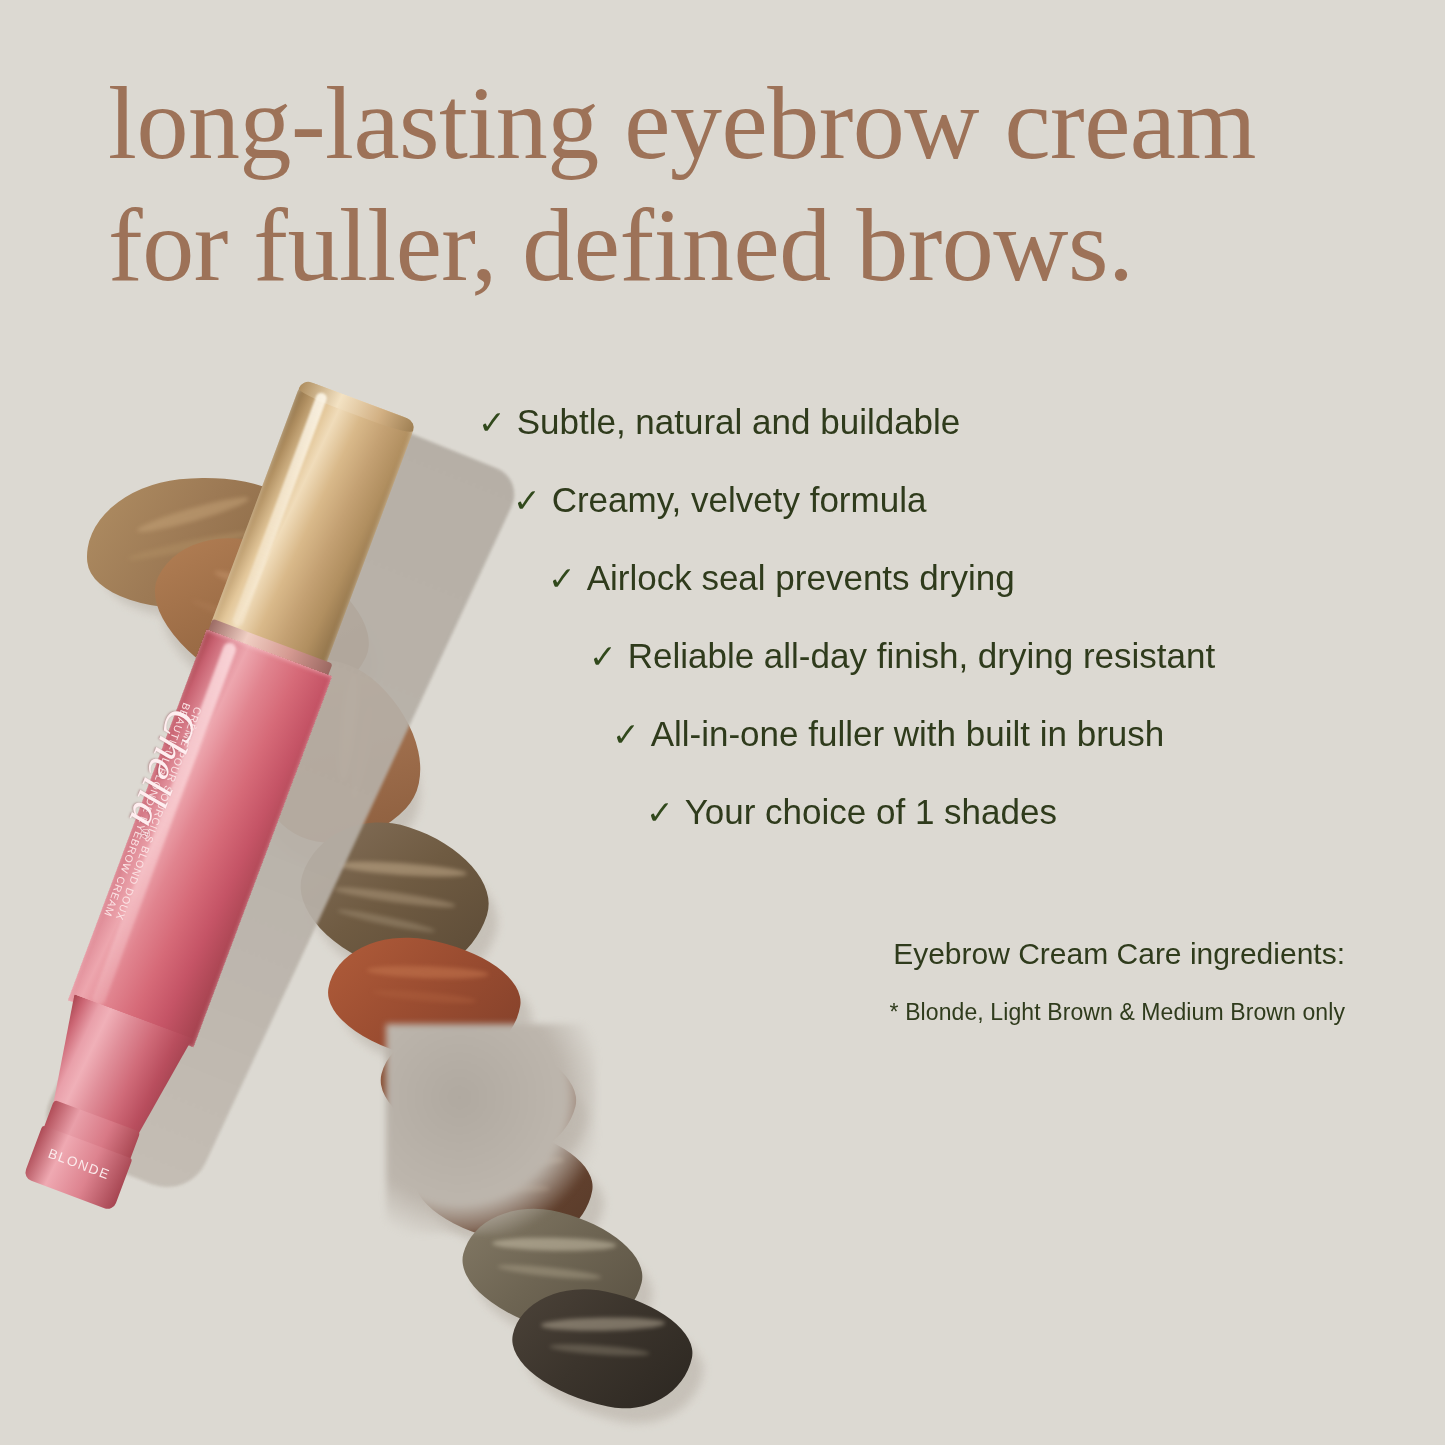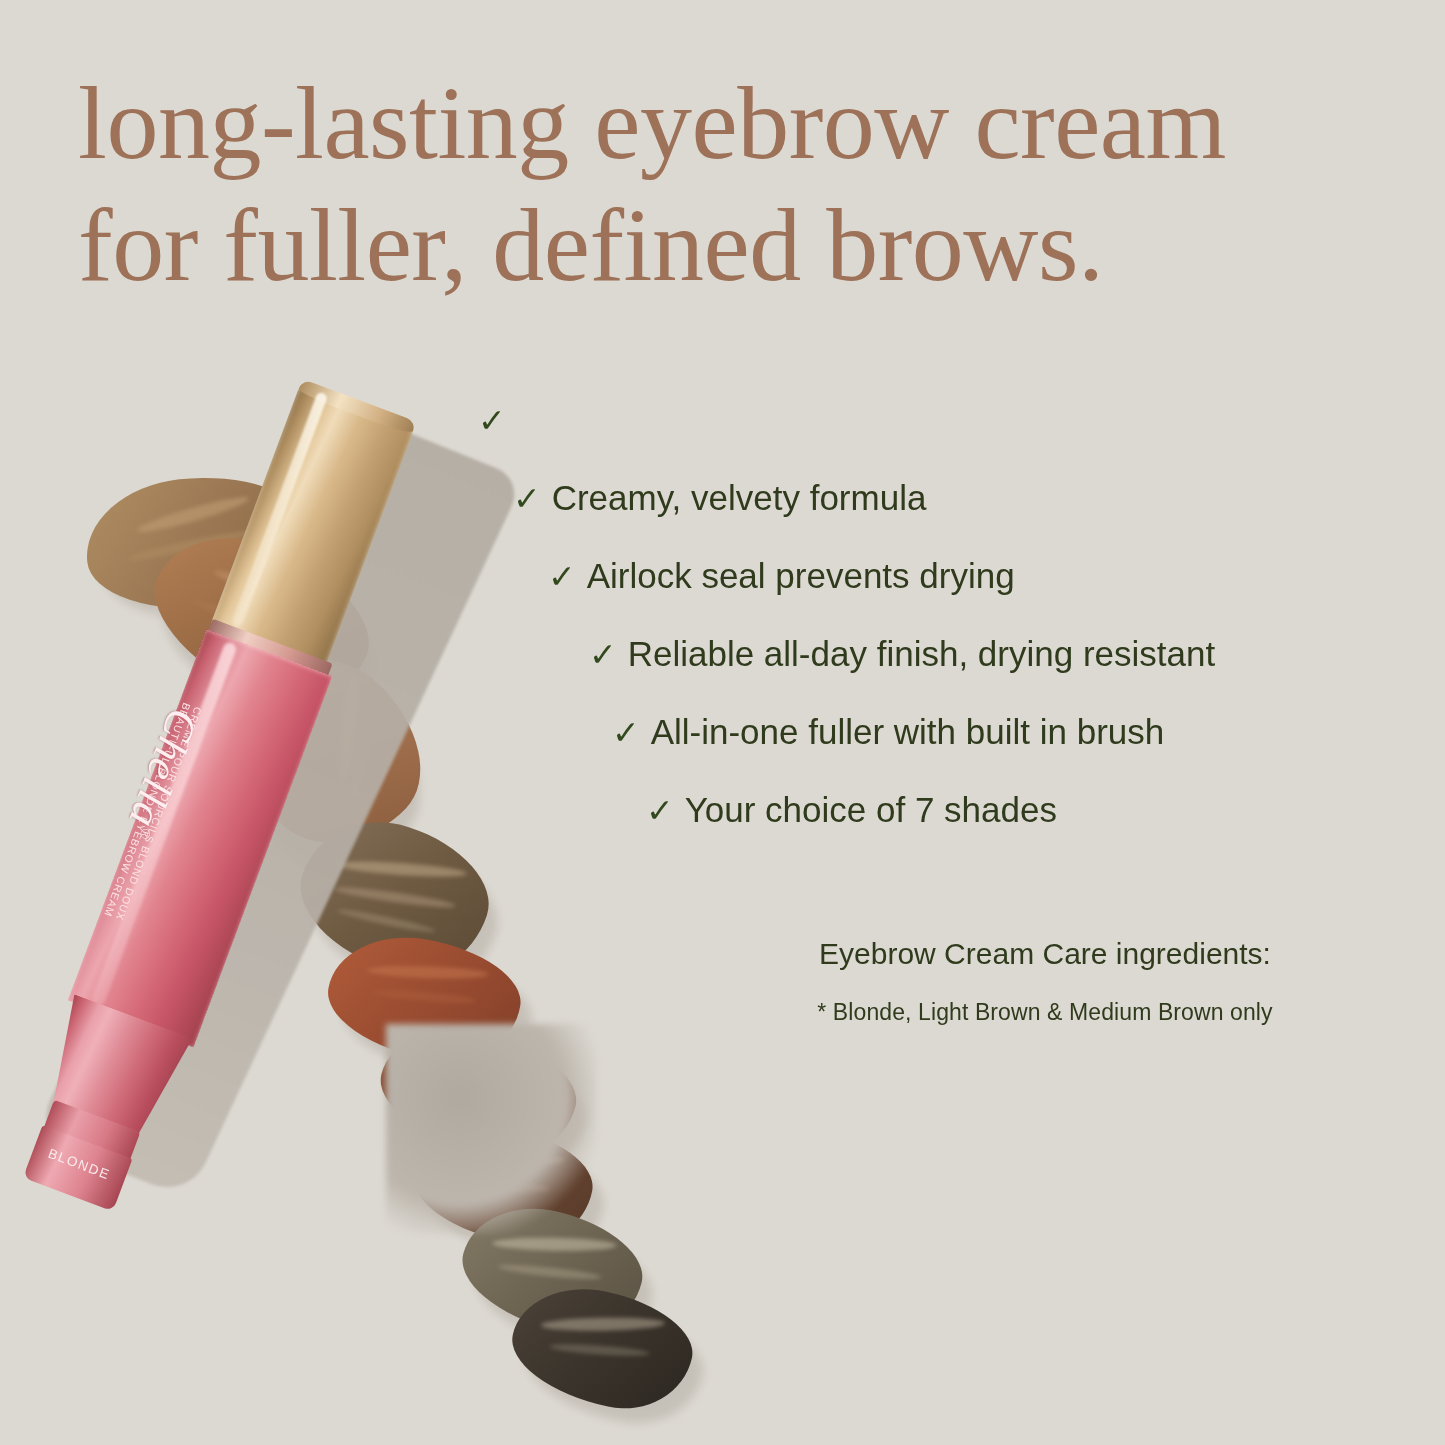--- a/index.html
+++ b/index.html
@@ -14,21 +14,21 @@
   
   .headline{
     position:absolute;left:78px;top:62px;width:1340px;
     font-family:"Liberation Serif", serif;
     font-weight:400;
     font-size:104px;
     line-height:1.17;
     letter-spacing:-0.5px;
     color:#9d7258;
   }
-  .headline .l{display:block;white-space:nowrap;}
+  .headline .l{display:block;white-space:nowrap;margin-left:30px;}
 
   
   .bullets{position:absolute;left:0;top:404px;width:1445px;}
   .bullet{
     display:flex;align-items:baseline;
     color:#2f3b1c;
     font-size:35px;
     line-height:1.0;
     margin-bottom:43px;
     white-space:nowrap;
@@ -42,21 +42,21 @@
   .b0{padding-left:478px;}
   .b1{padding-left:513px;}
   .b2{padding-left:548px;}
   .b3{padding-left:589px;}
   .b4{padding-left:612px;}
   .b5{padding-left:646px;}
 
   
   .ingredients{
     position:absolute;left:745px;top:935px;width:600px;
-    text-align:center;color:#2f3b1c;
+    text-align:right;color:#2f3b1c;
   }
   .ing-line{font-size:30px;line-height:1.28;white-space:nowrap;}
   .ing-note{font-size:23px;margin-top:26px;white-space:nowrap;letter-spacing:0.1px;}
 
   
   .product{
     position:absolute;left:296px;top:414px;
     width:440px;height:820px;
   }
   .tube-wrap{
@@ -298,40 +298,41 @@
       <div class="taper"></div>
       <div class="basecap"></div>
       <div class="basecap2"></div>
       <div class="base-label">BLONDE</div>
     </div>
   </div>
 
   <div class="bullets">
     <div class="bullet b0">
       <span class="chk">✓</span>
+      <span>Subtle, natural and buildable</span>
     </div>
     <div class="bullet b1">
       <span class="chk">✓</span>
       <span>Creamy, velvety formula</span>
     </div>
     <div class="bullet b2">
       <span class="chk">✓</span>
       <span>Airlock seal prevents drying</span>
     </div>
     <div class="bullet b3">
       <span class="chk">✓</span>
       <span>Reliable all-day finish, drying resistant</span>
     </div>
     <div class="bullet b4">
       <span class="chk">✓</span>
       <span>All-in-one fuller with built in brush</span>
     </div>
     <div class="bullet b5">
       <span class="chk">✓</span>
-      <span>Your choice of 7 shades</span>
+      <span>Your choice of 1 shades</span>
     </div>
   </div>
 
   <div class="ingredients">
     <div class="ing-line">Eyebrow Cream Care ingredients:</div>
     <div class="ing-note">* Blonde, Light Brown &amp; Medium Brown only</div>
   </div>
 
 </div>
 

